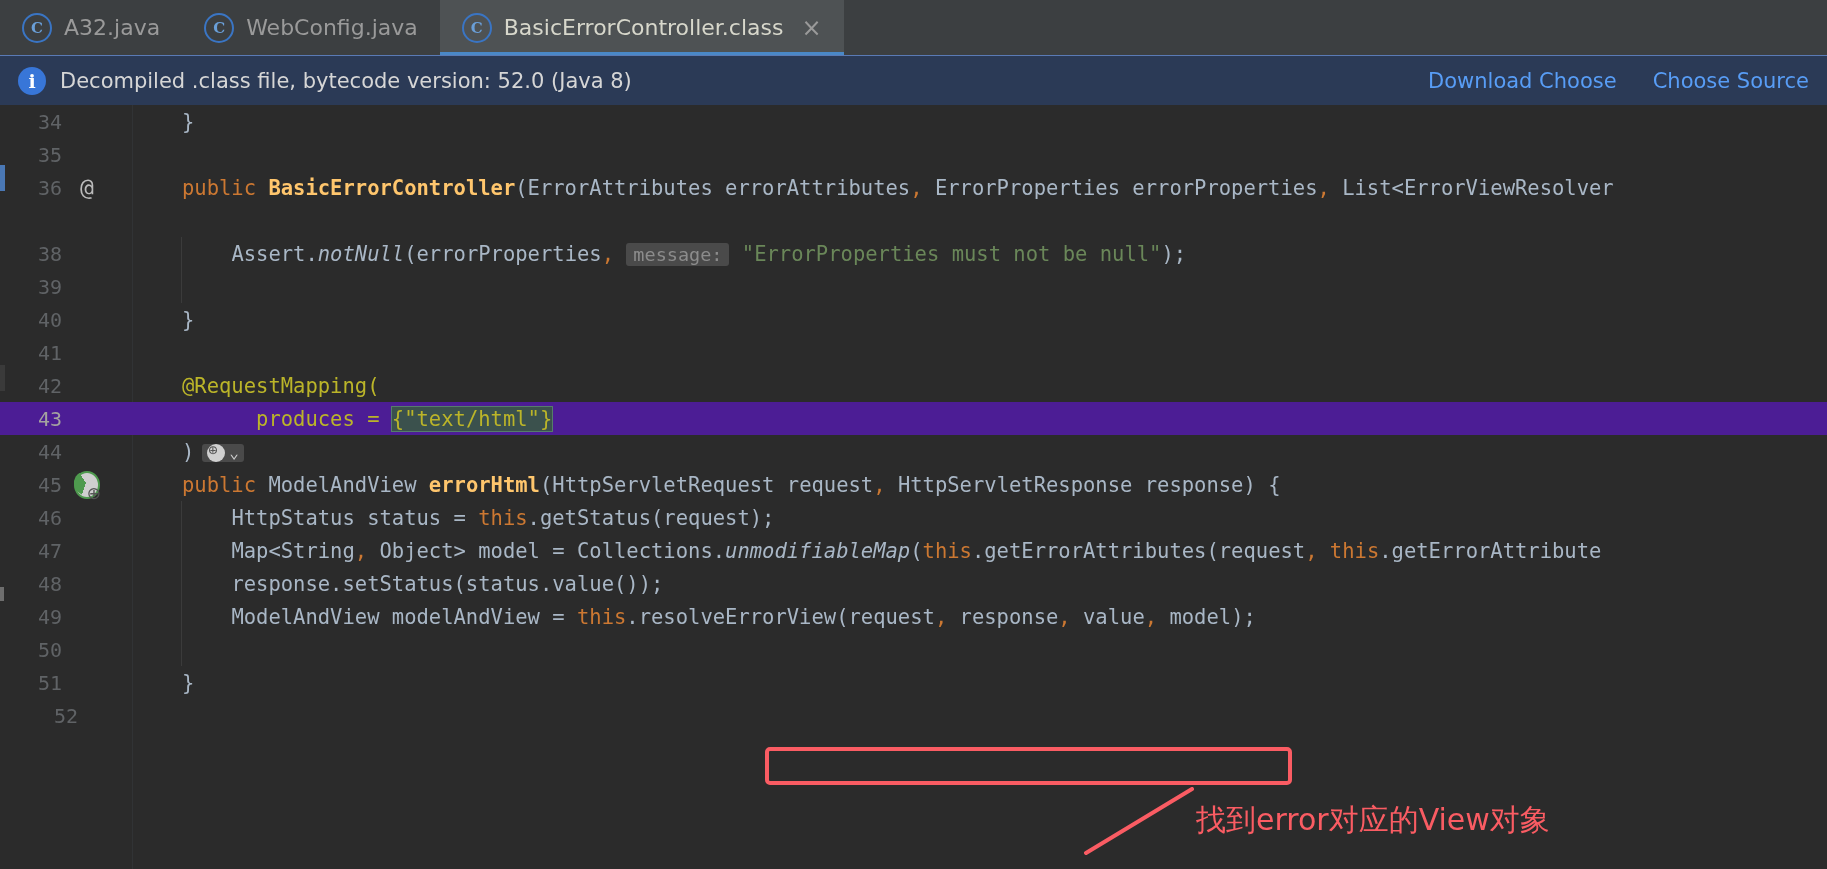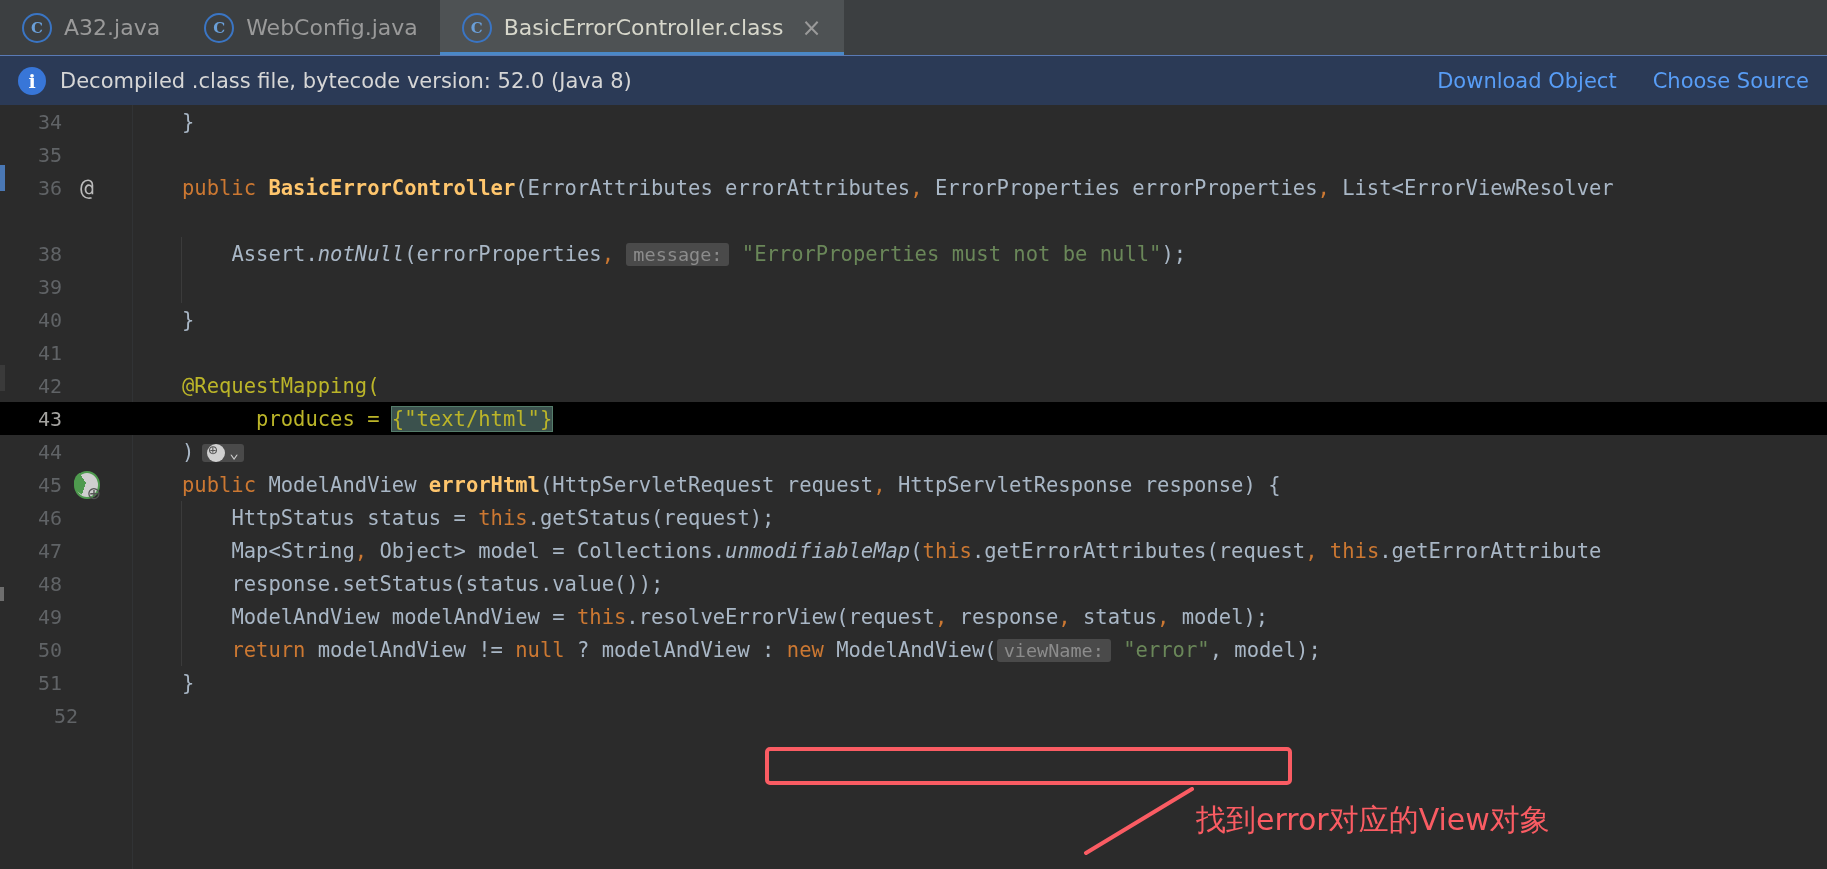--- a/index.html
+++ b/index.html
@@ -54,21 +54,21 @@
   
   .editor{
     position:absolute;left:0;right:0;top:105px;bottom:0;
     background:#2b2b2b;overflow:hidden;
   }
   .code-scroll{position:absolute;inset:0;}
   .row{
     height:33.4px;display:flex;align-items:center;position:relative;
     white-space:pre;
   }
-  .row.current{background:#000000;}
+  .row.current{background:#4c1d95;}
   .row.current .gutter-num{color:#a4a3a0;}
 
   .gutter{
     width:132px;flex:none;display:flex;align-items:center;
     justify-content:flex-start;position:relative;height:100%;
   }
   .gutter-num{
     width:62px;text-align:right;color:#606366;font-size:20px;
     font-family:"DejaVu Sans Mono","Liberation Mono",monospace;
   }
@@ -178,21 +178,21 @@
     <span>BasicErrorController.class</span>
     <span class="tab-close">×</span>
   </div>
   <div class="tabbar-filler"></div>
 </div>
 
 <div class="notif">
   <span class="info-icon">i</span>
   <span class="notif-text">Decompiled .class file, bytecode version: 52.0 (Java 8)</span>
   <span class="notif-actions">
-    <span class="notif-link">Download Object</span>
+    <span class="notif-link">Download Choose</span>
     <span class="notif-link">Choose Source</span>
   </span>
 </div>
 
 <div class="editor">
   <div class="leftstrip">
     <div class="m1"></div>
     <div class="m2"></div>
     <div class="m3"></div>
   </div>
@@ -302,29 +302,28 @@
       </div>
       <div class="iguide" style="left:181px"></div>
       <div class="code">    <span class="punct">response.setStatus(status.value());</span></div>
     </div>
 
     <div class="row" style="top: 495px; position: absolute; left: 0px; right: 0px;">
       <div class="gutter">
         <span class="gutter-num">49</span>
       </div>
       <div class="iguide" style="left:181px"></div>
-      <div class="code">    <span class="punct">ModelAndView modelAndView = </span><span class="kw">this</span><span class="punct">.resolveErrorView(request</span><span class="comma">,</span><span class="punct"> response</span><span class="comma">,</span><span class="punct"> status</span><span class="comma">,</span><span class="punct"> model);</span></div>
+      <div class="code">    <span class="punct">ModelAndView modelAndView = </span><span class="kw">this</span><span class="punct">.resolveErrorView(request</span><span class="comma">,</span><span class="punct"> response</span><span class="comma">,</span><span class="punct"> value</span><span class="comma">,</span><span class="punct"> model);</span></div>
     </div>
 
     <div class="row" style="top: 528px; position: absolute; left: 0px; right: 0px;">
       <div class="gutter">
         <span class="gutter-num">50</span>
       </div>
       <div class="iguide" style="left:181px"></div>
-      <div class="code">    <span class="kw">return </span><span class="punct">modelAndView != </span><span class="kw">null</span><span class="punct"> ? modelAndView : </span><span class="kw">new</span><span class="punct"> ModelAndView(</span><span class="hintchip">viewName:</span><span class="punct"> </span><span class="str">"error"</span><span class="punct">, model);</span></div>
     </div>
 
     <div class="row" style="top: 561px; position: absolute; left: 0px; right: 0px;">
       <div class="gutter">
         <span class="gutter-num">51</span>
       </div>
       <div class="code"><span class="punct">}</span></div>
     </div>
 
     <div class="row" style="top: 594px; position: absolute; left: 16px; right: 0px;">

